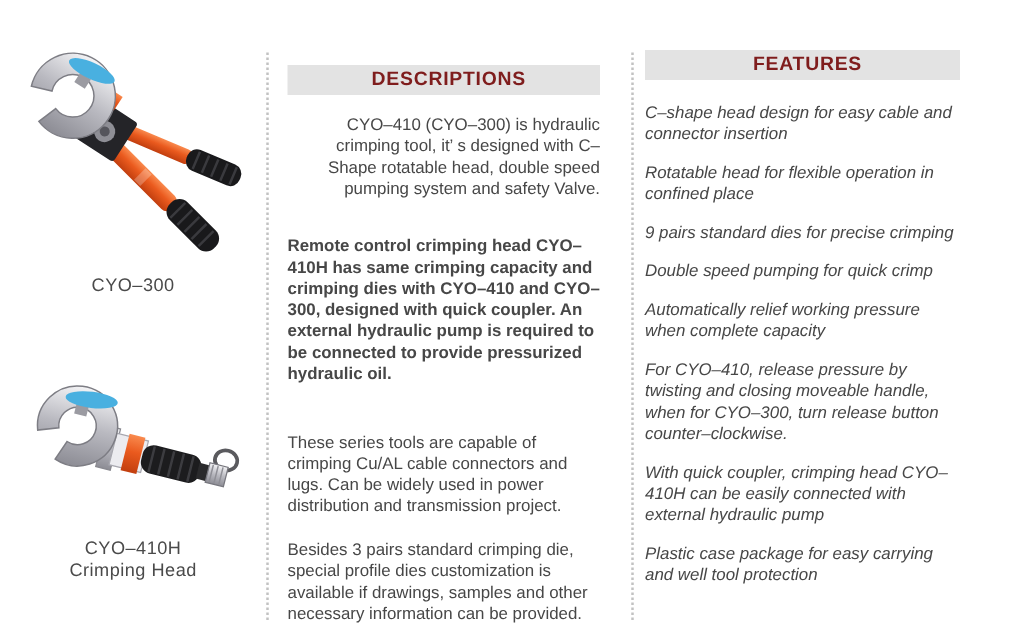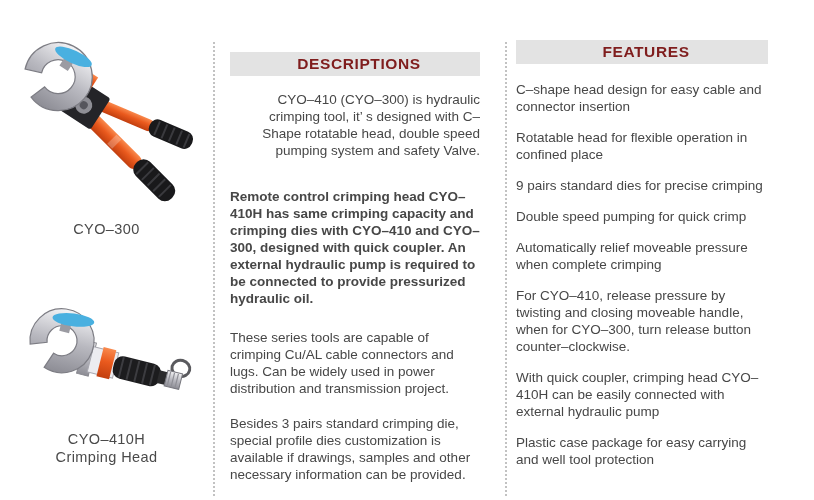--- a/index.html
+++ b/index.html
@@ -38,23 +38,23 @@
   .section-header {
     background:#e3e3e3;
     font-weight:bold; font-size:15.5px; line-height:24px;
     color:#7f1d1d; letter-spacing:0.6px;
     padding:0 0 0 8px;
     text-align:center;
   }
   .body-text { font-size:13.5px; line-height:17px; margin:0; }
   .col-mid   .p1 { margin-top:15px;text-align:right; }
   .col-mid   .p2 { margin-top:29px;font-weight:bold; }
-  .col-mid   .p3 { margin-top:22px; }
+  .col-mid   .p3 { margin-top:38px; }
   .col-mid   .p4 { margin-top:18px; }
-  .col-right .body-text { margin-top:14px; }
+  .col-right .body-text { margin-top:14px;font-style:italic; }
   .col-right .body-text.first { margin-top:17px; }
 </style>
 </head>
 <body>
 
 <div class="page">
 
   <div class="divider divider-left"></div>
   <div class="divider divider-right"></div>
 
@@ -149,19 +149,19 @@
     <p class="body-text p3">These series tools are capable of crimping Cu/AL cable connectors and lugs. Can be widely used in power distribution and transmission project.</p>
     <p class="body-text p4">Besides 3 pairs standard crimping die, special profile dies customization is available if drawings, samples and other necessary information can be provided.</p>
   </div>
 
   <div class="col-right">
     <div class="section-header">FEATURES</div>
     <p class="body-text first">C–shape head design for easy cable and connector insertion</p>
     <p class="body-text">Rotatable head for flexible operation in confined place</p>
     <p class="body-text">9 pairs standard dies for precise crimping</p>
     <p class="body-text">Double speed pumping for quick crimp</p>
-    <p class="body-text">Automatically relief moveable pressure when complete crimping</p>
+    <p class="body-text">Automatically relief working pressure when complete capacity</p>
     <p class="body-text">For CYO–410, release pressure by twisting and closing moveable handle, when for CYO–300, turn release button counter–clockwise.</p>
     <p class="body-text">With quick coupler, crimping head CYO–410H can be easily connected with external hydraulic pump</p>
     <p class="body-text">Plastic case package for easy carrying and well tool protection</p>
   </div>
 
 </div>
 
 </body></html>

